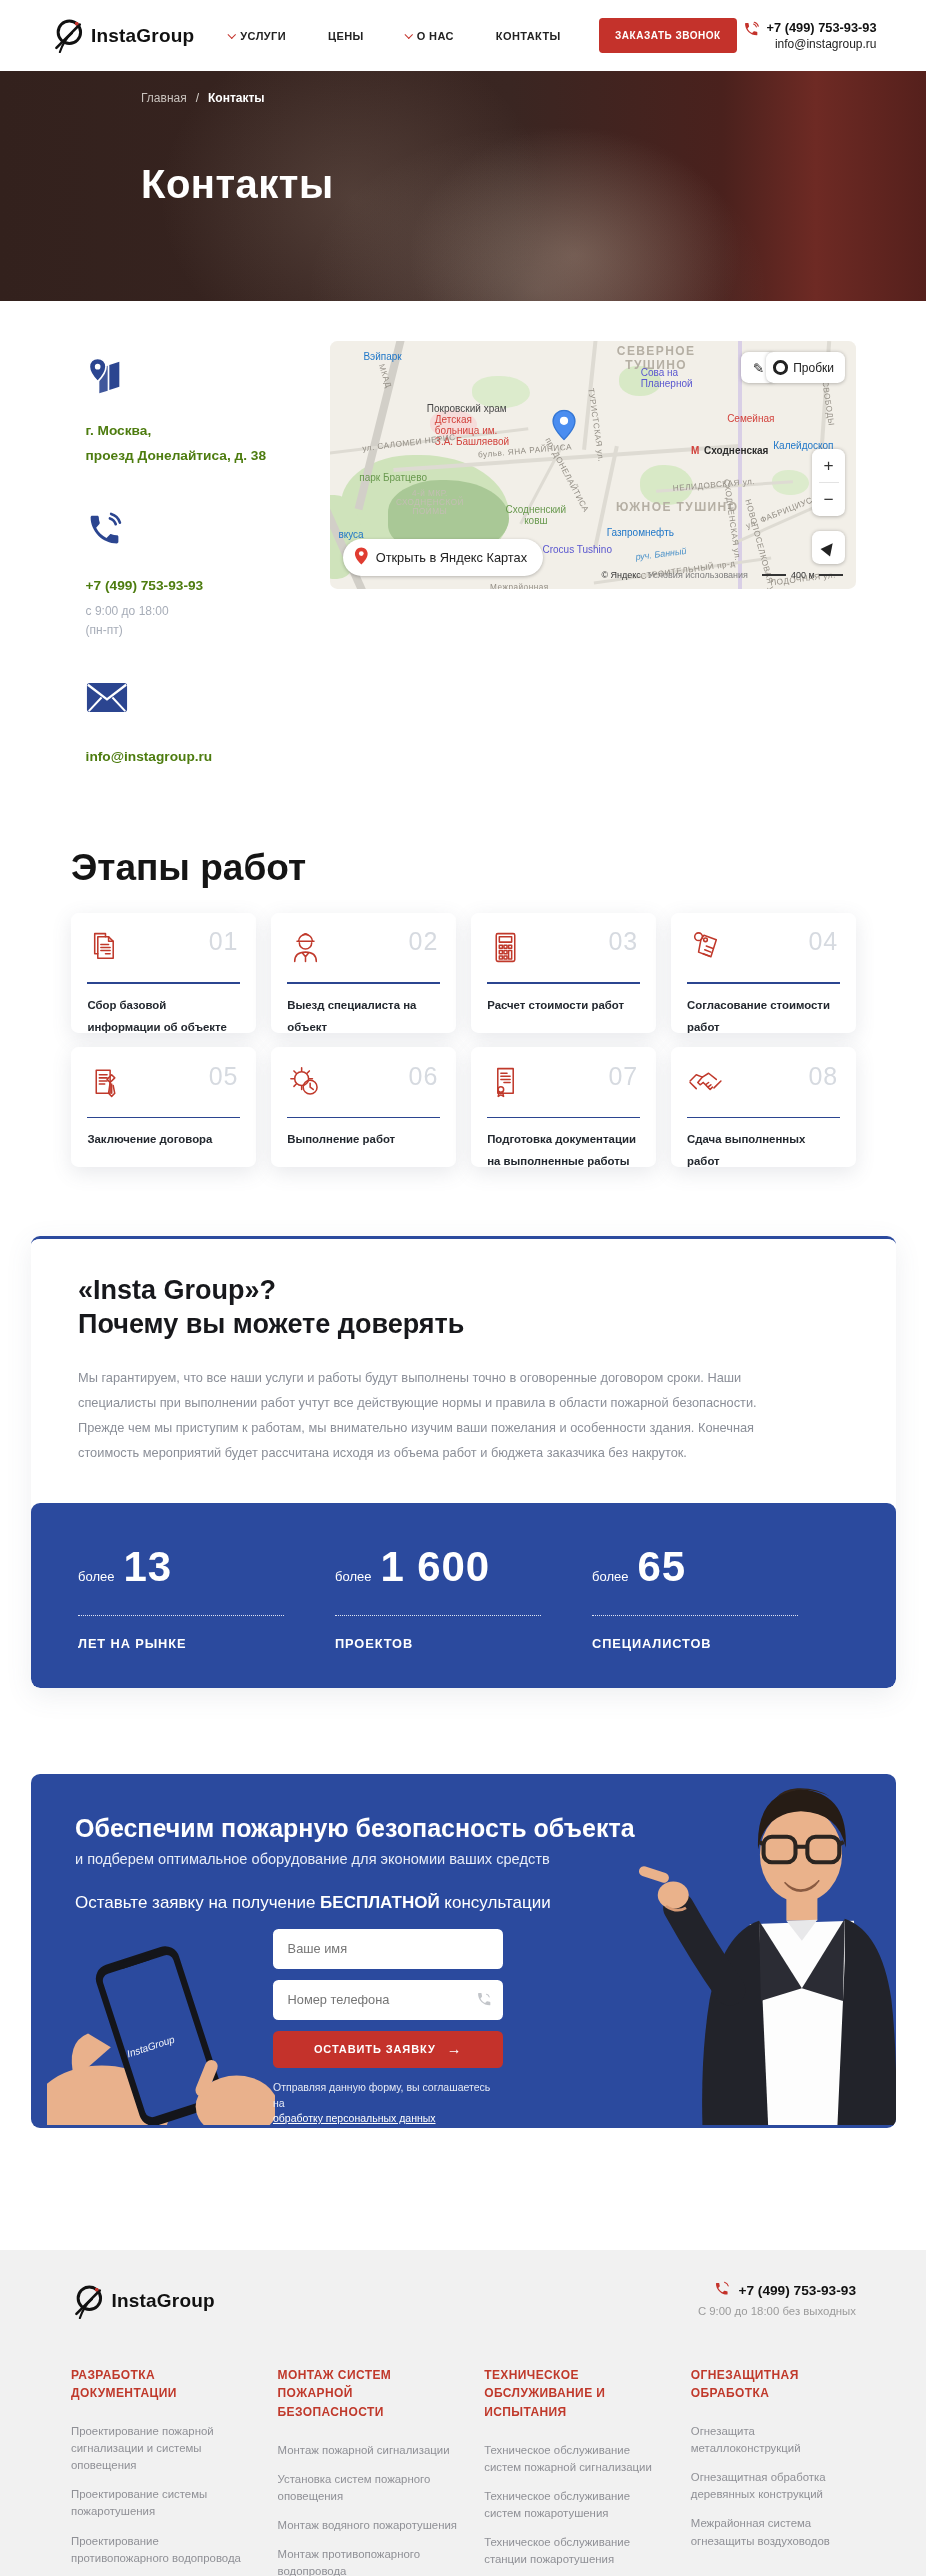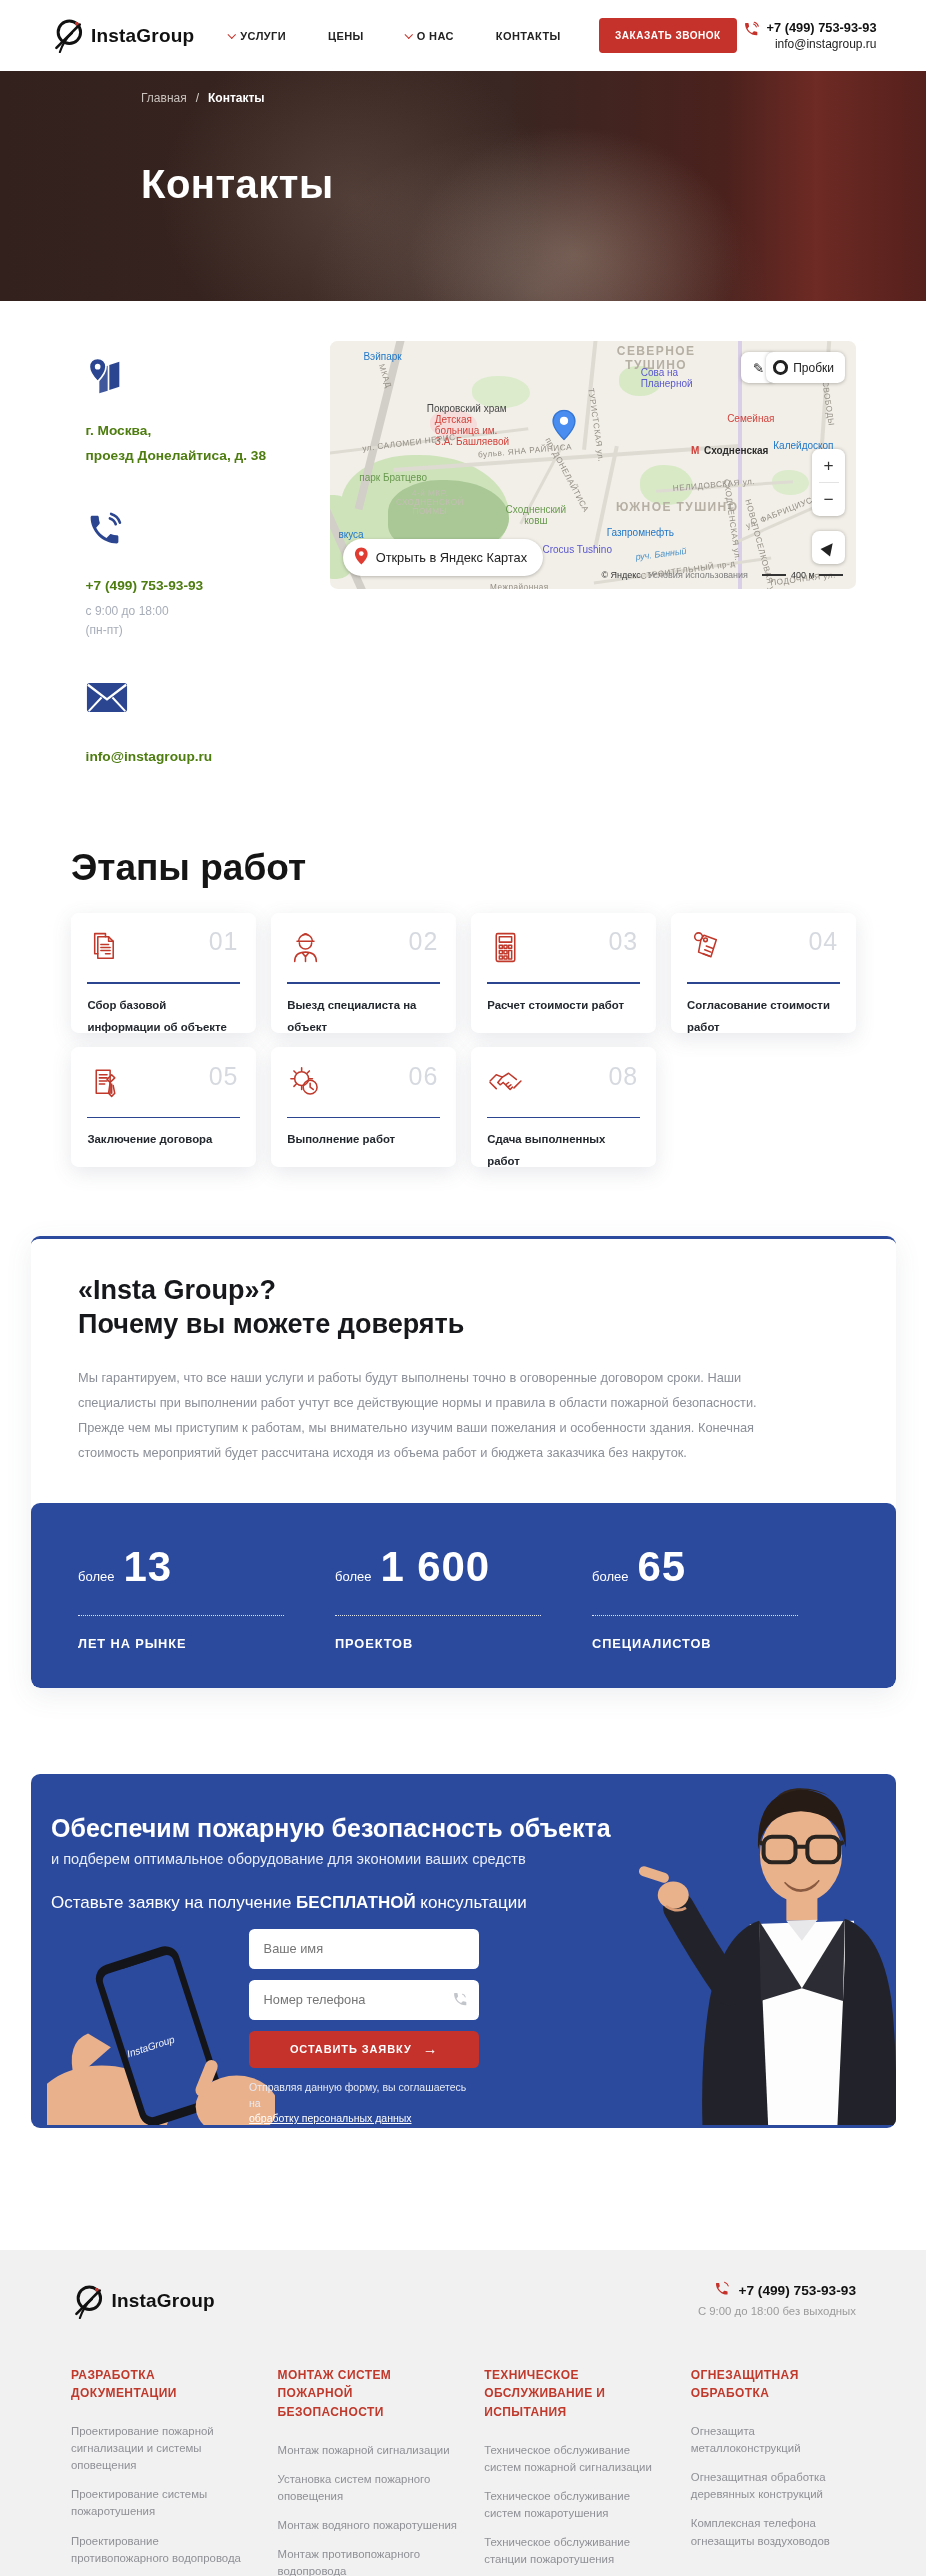--- a/index.html
+++ b/index.html
@@ -93,21 +93,21 @@
   .trust-par { margin-top:24px; font-size:12.8px; color:#8b8f98; line-height:1.95; max-width:721px; }
   .stats { background:#2b4a9e; border-radius:9px; padding:40px 47px 37px; display:grid; grid-template-columns:repeat(3,1fr); }
   .stat-top { display:flex; align-items:baseline; gap:9px; color:#fff; }
   .stat-prefix { font-size:13px;margin-top:12px; }
   .stat-value { font-size:42px; font-weight:bold; letter-spacing:0.9px; }
   .stat-rule { margin-top:24px; width:206px; border-bottom:1.8px dotted rgba(255,255,255,.85); }
   .stat-label { margin-top:20px; font-size:12.8px; font-weight:bold; color:#fff; letter-spacing:0.9px; }
 
   
   .cta { margin-top:86px; background:#2b4a9e; border-radius:9px; position:relative; overflow:hidden; height:354px; }
-  .cta-inner { position:relative; z-index:4; padding:40px 0 0 20px; }
+  .cta-inner { position:relative; z-index:4; padding:40px 0 0 44px; }
   .cta-title { font-size:25px; font-weight:bold; color:#fff; }
   .cta-sub { margin-top:8.2px; font-size:14.6px; color:#e8edf8; }
   .cta-lead { margin-top:25.6px; font-size:17px; color:#fff; }
   .cta-lead b { font-weight:bold; }
   .cta-form { margin-top:16.4px; margin-left:198px; width:230px; }
   .cta-input { width:100%; height:40px; border:none; border-radius:5.5px; background:#fff; padding:0 35px 0 14.6px; font-size:12.8px; color:#333; font-family:inherit; outline:none; }
   .input-wrap { position:relative; margin-bottom:11px; }
   .input-phone-icon { position:absolute; right:11px; top:11px; opacity:.45; }
   .cta-submit { width:100%; height:37px; background:#c4322b; border:none; border-radius:5.5px; color:#fff; font-size:11px; font-weight:bold; letter-spacing:0.9px; cursor:pointer; font-family:inherit; display:flex; align-items:center; justify-content:center; gap:11px; }
   .cta-consent { margin-top:12px; font-size:10.5px; color:#e6eaf5; line-height:1.5; }
@@ -412,20 +412,31 @@
       <svg class="sicon" viewBox="0 0 48 48">
           <circle cx="19" cy="19" r="9"></circle>
           <path d="M19 5 v4 M19 29 v4 M5 19 h4 M29 19 h4 M9 9 l3 3 M26 12 l3 -3 M9 29 l3 -3"></path>
           <circle cx="30" cy="30" r="9"></circle>
           <path d="M30 25 v5 l4 3"></path>
         </svg>
       <div class="stage-rule"></div>
       <div class="stage-label">Выполнение работ</div>
     </div>
 
+    <div class="stage-card">
+      <span class="stage-num">07</span>
+      <svg class="sicon" viewBox="0 0 48 48">
+          <path d="M14 6 h20 v32 h-20 z"></path>
+          <path d="M18 12 h8 M18 16 h12 M18 20 h12 M22 24 h8"></path>
+          <circle cx="18" cy="33" r="3.6"></circle>
+          <path d="M16 36 l-1.5 6 3.5 -2 3.5 2 -1.5 -6"></path>
+        </svg>
+      <div class="stage-rule"></div>
+      <div class="stage-label">Подготовка документации на выполненные работы</div>
+    </div>
 
     <div class="stage-card">
       <span class="stage-num">08</span>
       <svg class="sicon" viewBox="0 0 48 48">
           <path d="M4 22 l8 -8 8 3 8 -5 10 8"></path>
           <path d="M20 17 l-6 7 3 3 4 -3"></path>
           <path d="M21 24 l3 3 4 -3 M24 27 l3 3 4 -3 M27 30 l3 3 3 -3"></path>
           <path d="M4 24 l8 8 M44 22 l-9 9"></path>
         </svg>
       <div class="stage-rule"></div>
@@ -596,19 +607,19 @@
             <div class="flink">Техническое обслуживание систем пожарной сигнализации</div>
             <div class="flink">Техническое обслуживание систем пожаротушения</div>
             <div class="flink">Техническое обслуживание станции пожаротушения</div>
           </div>
       </div>
       <div>
         <div class="f-col-title">ОГНЕЗАЩИТНАЯ ОБРАБОТКА</div>
         <div class="flinks">
             <div class="flink">Огнезащита металлоконструкций</div>
             <div class="flink">Огнезащитная обработка деревянных конструкций</div>
-            <div class="flink">Комплексная телефона огнезащиты воздуховодов</div>
+            <div class="flink">Межрайонная система огнезащиты воздуховодов</div>
           </div>
       </div>
     </div>
   </div>
 </div>
 
 
 </body></html>

